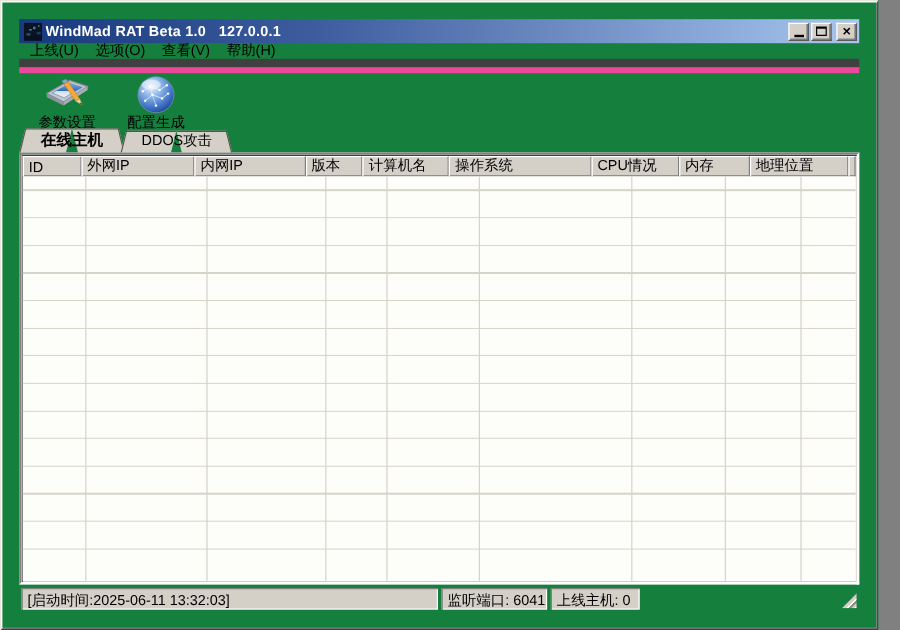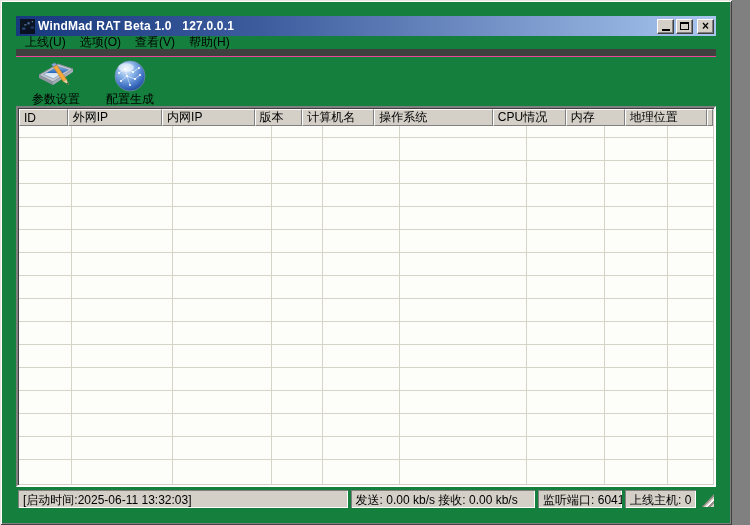--- a/index.html
+++ b/index.html
@@ -32,22 +32,22 @@
   .glyph-min{width:8px;height:2px;background:#000;margin-top:7px;}
   .glyph-max{width:9px;height:8px;border:1px solid #000;border-top-width:2px;}
   .glyph-close{font-size:12px;font-weight:bold;color:#000;line-height:10px;}
 
   
   .menubar{height:20px;flex:0 0 20px;display:flex;align-items:center;
     padding-left:2px;border-bottom:7px solid #404040;}
   .menu-item{font-size:12px;color:#000;padding:2px 7px;cursor:default;}
 
   
-  .toolbar{height:50px;flex:0 0 50px;display:flex;align-items:flex-start;
-    border-top:1px solid #ec4899;padding-top:1px;}
+  .toolbar{height:50px;flex:0 0 50px;display:flex;align-items:center;
+    border-top:5px solid #ec4899;padding-top:1px;}
   .tool-btn{width:60px;height:47px;margin-left:10px;display:flex;flex-direction:column;
     align-items:center;justify-content:flex-start;background:transparent;border:1px solid transparent;}
   .tool-btn + .tool-btn{margin-left:14px;}
   .tool-btn .ticon{width:36px;height:32px;flex:0 0 32px;}
   .tool-btn .tlabel{font-size:12px;color:#000;line-height:13px;margin-top:1px;white-space:nowrap;}
 
   
   .tabstrip{height:21px;flex:0 0 21px;display:flex;align-items:flex-end;padding-left:2px;position:relative;}
   .tab{position:relative;height:20px;padding:0 6px;cursor:default;}
   .tab .tab-label{position:relative;z-index:2;font-size:13px;line-height:19px;padding:0 10px;display:block;white-space:nowrap;}
@@ -169,20 +169,28 @@
         <circle cx="9" cy="21" r="1" fill="#fff"></circle>
           <circle cx="15" cy="16" r="1" fill="#fff"></circle>
         <circle cx="23" cy="19" r="1" fill="#fff"></circle>
           <circle cx="28" cy="15" r="1" fill="#fff"></circle>
         <circle cx="18" cy="25" r="1" fill="#fff"></circle>
       </svg>
       <span class="tlabel">配置生成</span>
     </button>
   </div>
 
+  <div class="tabstrip">
+    <div class="tab active">
+      <span class="tab-label">在线主机</span>
+    </div>
+    <div class="tab inactive">
+      <span class="tab-label">DDOS攻击</span>
+    </div>
+  </div>
 
   <div class="listview">
     <div class="lv-inner">
       <div class="lv-header">
         <div class="hcell" style="width:52px">ID</div>
         <div class="hcell" style="width:101px">外网IP</div>
         <div class="hcell" style="width:99px">内网IP</div>
         <div class="hcell" style="width:51px">版本</div>
         <div class="hcell" style="width:77px">计算机名</div>
         <div class="hcell" style="width:127px">操作系统</div>
@@ -200,20 +208,19 @@
         <div class="vline" style="left:507px"></div>
         <div class="vline" style="left:585px"></div>
         <div class="vline" style="left:648px"></div>
         <div class="vline" style="left:736px"></div>
       </div>
     </div>
   </div>
 
   <div class="statusbar">
     <div class="spanel sp1">[启动时间:2025-06-11 13:32:03]</div>
-    <div class="spanel sp2">发送: 0.00 kb/s 接收: 0.00 kb/s</div>
     <div class="spanel sp3">监听端口: 6041</div>
     <div class="spanel sp4">上线主机: 0</div>
     <div class="sfill"></div>
     <div class="grip"></div>
   </div>
 
 </div>
 
 </body></html>

